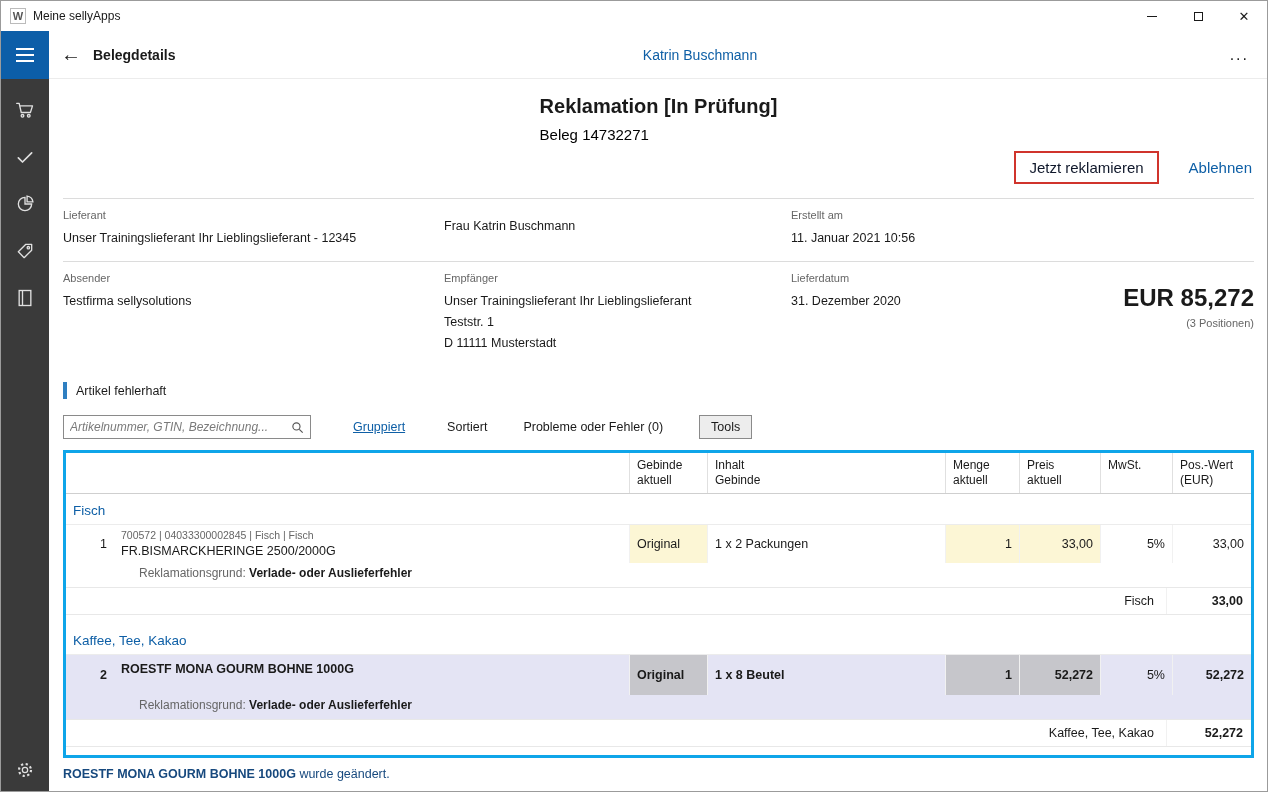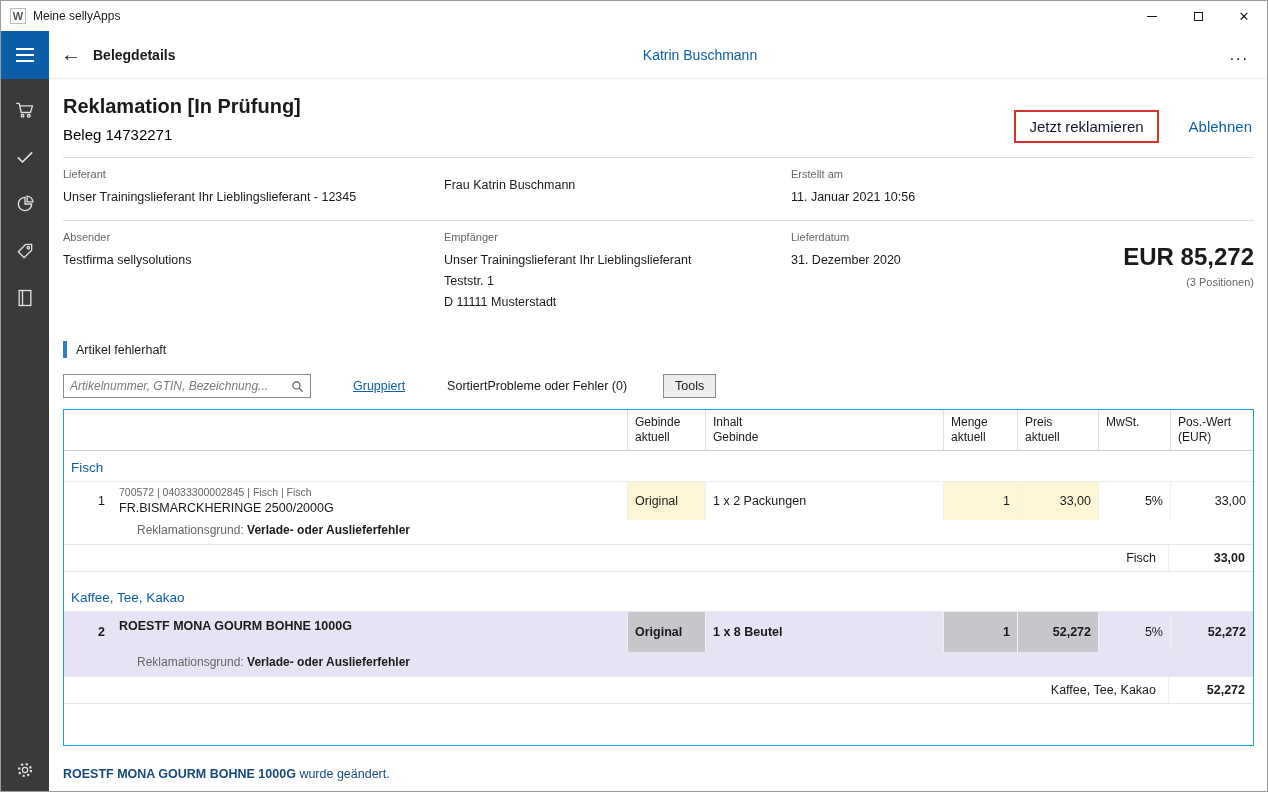--- a/index.html
+++ b/index.html
@@ -30,21 +30,21 @@
   
   .bodyrow { display:flex; height:714px; }
   .sidebar { width:48px; background:#3a3a3a; display:flex; flex-direction:column; align-items:center; padding-top:20px; gap:25px; flex:0 0 48px; }
   .sbicon { width:22px; height:22px; display:flex; align-items:center; justify-content:center; cursor:pointer; }
   .sbicon svg { width:20px; height:20px; }
   .sb-gear { margin-top:auto; margin-bottom:12px; }
 
   .main { flex:1; display:flex; flex-direction:column; padding:0 13px 0 14px; background:#fff; overflow:hidden; }
 
   
-  .dochead { padding-top:16px; display:flex; align-items:flex-end; }
+  .dochead { padding-top:16px; display:flex; align-items:center;flex-direction:column; }
   .doctitle { font-size:20px; font-weight:bold; }
   .docsub { font-size:15px; color:#000000; margin-top:8px; }
   .docactions { margin-left:auto; display:flex; align-items:center; margin-top:8px; }
   .primary-action { color:#0f172a; font-size:15px; padding:6px 13px; border:2px solid #d0342c; cursor:pointer; }
   .secondary-action { color:#0e5fa6; font-size:15px; margin-left:30px; margin-right:2px; cursor:pointer; }
   .hr { border-top:1px solid #dcdcdc; margin-top:14px; }
 
   
   .infogrid { display:grid; grid-template-columns:381px 347px 1fr auto; padding:10px 0 12px; }
   .fld .lbl { font-size:11px; color:#666; }
@@ -60,27 +60,27 @@
 
   
   .toolbar { margin-top:16px; display:flex; align-items:center; font-size:12.5px; }
   .searchbox { width:248px; height:24px; border:1px solid #8a8a8a; display:flex; align-items:center; background:#fff; }
   .searchbox input { flex:1; border:0; outline:0; font-family:"Liberation Sans", sans-serif; font-size:12px; font-style:italic; color:#1a1a1a; padding:0 6px; min-width:0; }
   .searchbox input::placeholder { color:#7a7a7a; font-style:italic; }
   .searchbox .sicon { padding:0 6px; display:flex; cursor:pointer; }
   .tlink { cursor:pointer; }
   .blue { color:#0e5fa6; }
   .underl { text-decoration:underline; }
-  .ml42 { margin-left:42px; } .ml36 { }
+  .ml42 { margin-left:42px; } .ml36 { margin-left:36px; }
   .toolsbtn { margin-left:36px; padding:4px 11px; background:#ededed; border:1px solid #8a8a8a; cursor:pointer; font-size:12.5px; }
   .tright { margin-left:auto; display:flex; align-items:center; gap:22px; }
   .addbtn { padding:4px 10px; background:#f0f0f0; border:1px solid #8a8a8a; cursor:pointer; display:flex; align-items:center; gap:9px; font-size:12.5px; }
 
   
-  .tablewrap { margin-top:11px; border:1px solid #0ea5e9; height:337px; overflow:hidden; background:#fff; font-size:12.5px; }
+  .tablewrap { margin-top:11px; border:3px solid #0ea5e9; height:337px; overflow:hidden; background:#fff; font-size:12.5px; }
   .trow { display:grid; grid-template-columns:48px 515px 78px 238px 74px 81px 72px 1fr; }
   .thead { border-bottom:1px solid #cfcfcf; }
   .th { padding:5px 7px; font-size:12px; line-height:15px; min-height:38px; }
   .th.sep { border-left:1px solid #e0e0e0; }
   .grouphead { padding:9px 7px 6px; color:#0e5fa6; font-size:13.5px; border-bottom:1px solid #ececec; cursor:pointer; }
   .item { min-height:36px; }
   .cell { display:flex; align-items:center; padding:2px 7px; min-width:0; }
   .cell.colsep { border-left:1px solid #f1f1f1; }
   .num { justify-content:flex-end; align-items:center; font-size:12.5px; }
   .desc { display:block; padding:4px 7px 5px; }

